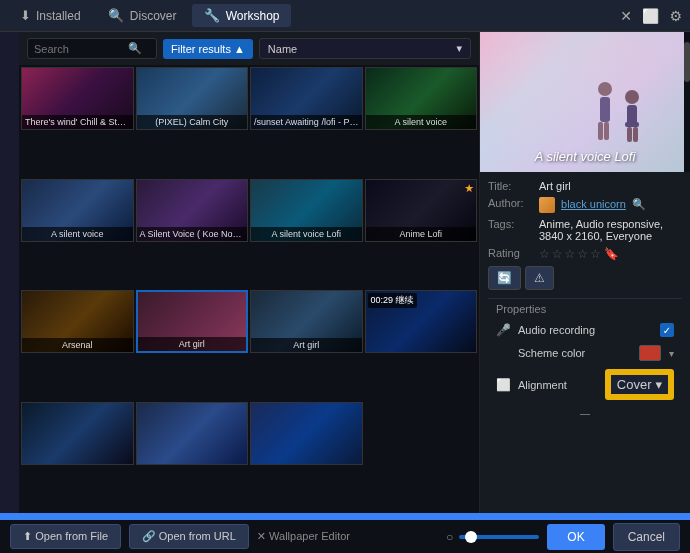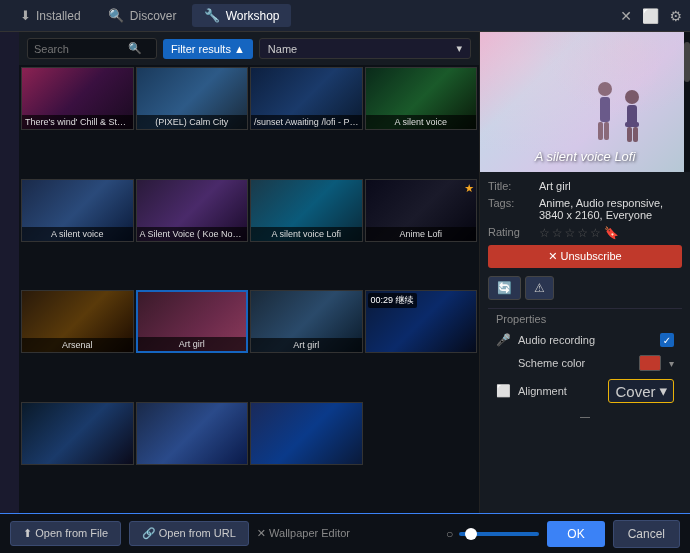--- a/index.html
+++ b/index.html
@@ -367,45 +367,45 @@
       background: #c0392b;
       border: 1px solid #555;
       border-radius: 2px;
       cursor: pointer;
     }
     .prop-dropdown-btn {
       display: flex;
       align-items: center;
       gap: 4px;
       background: #1a2233;
-      border: 1px solid #eab308;
+      border: 6px solid #eab308;
       color: #ccc;
       padding: 2px 6px;
       border-radius: 3px;
-      font-size: 15px;
+      font-size: 13px;
       cursor: pointer;
     }
     .prop-expand-btn {
       background: none;
       border: none;
       color: #888;
       cursor: pointer;
       font-size: 10px;
       margin-left: auto;
     }
 
     
     .footer-bar {
       display: flex;
       align-items: center;
       background: #0d1117;
       height: 40px;
       padding: 0 10px;
       gap: 8px;
-      border-top: 1px solid #3b82f6;
+      border-top: 7px solid #3b82f6;
     }
     .footer-btn {
       display: flex;
       align-items: center;
       gap: 5px;
       background: #2a3550;
       border: 1px solid #3a4a70;
       color: #ccc;
       padding: 5px 12px;
       border-radius: 3px;
@@ -584,36 +584,43 @@
         <div class="preview-scrollbar-thumb"></div>
       </div>
     </div>
 
     <div class="info-section">
       <div class="info-row">
         <span class="info-label">Title:</span>
         <span class="info-value">Art girl</span>
       </div>
       <div class="info-row">
+        <span class="info-label">Author:</span>
+        <span class="info-value">
+          <span class="author-avatar"></span>
+          <span class="info-value blue">black unicorn</span>
+          <span class="author-search">🔍</span>
+        </span>
+      </div>
+      <div class="info-row">
         <span class="info-label">Tags:</span>
         <span class="info-value">Anime, Audio responsive, 3840 x 2160, Everyone</span>
       </div>
       <div class="info-row">
         <span class="info-label">Rating</span>
         <div class="stars">
           <span class="star">☆</span>
           <span class="star">☆</span>
           <span class="star">☆</span>
           <span class="star">☆</span>
           <span class="star">☆</span>
           <span class="star bookmark">🔖</span>
         </div>
       </div>
 
-      <button class="unsubscribe-btn">✕ Unsubscribe</button>
       <div class="btn-row">
         <button class="icon-btn">🔄</button>
         <button class="icon-btn">⚠</button>
       </div>
 
       <div class="properties-header">Properties</div>
 
       <div class="prop-row">
         <span class="prop-icon">🎤</span>
         <span class="prop-label">Audio recording</span>

